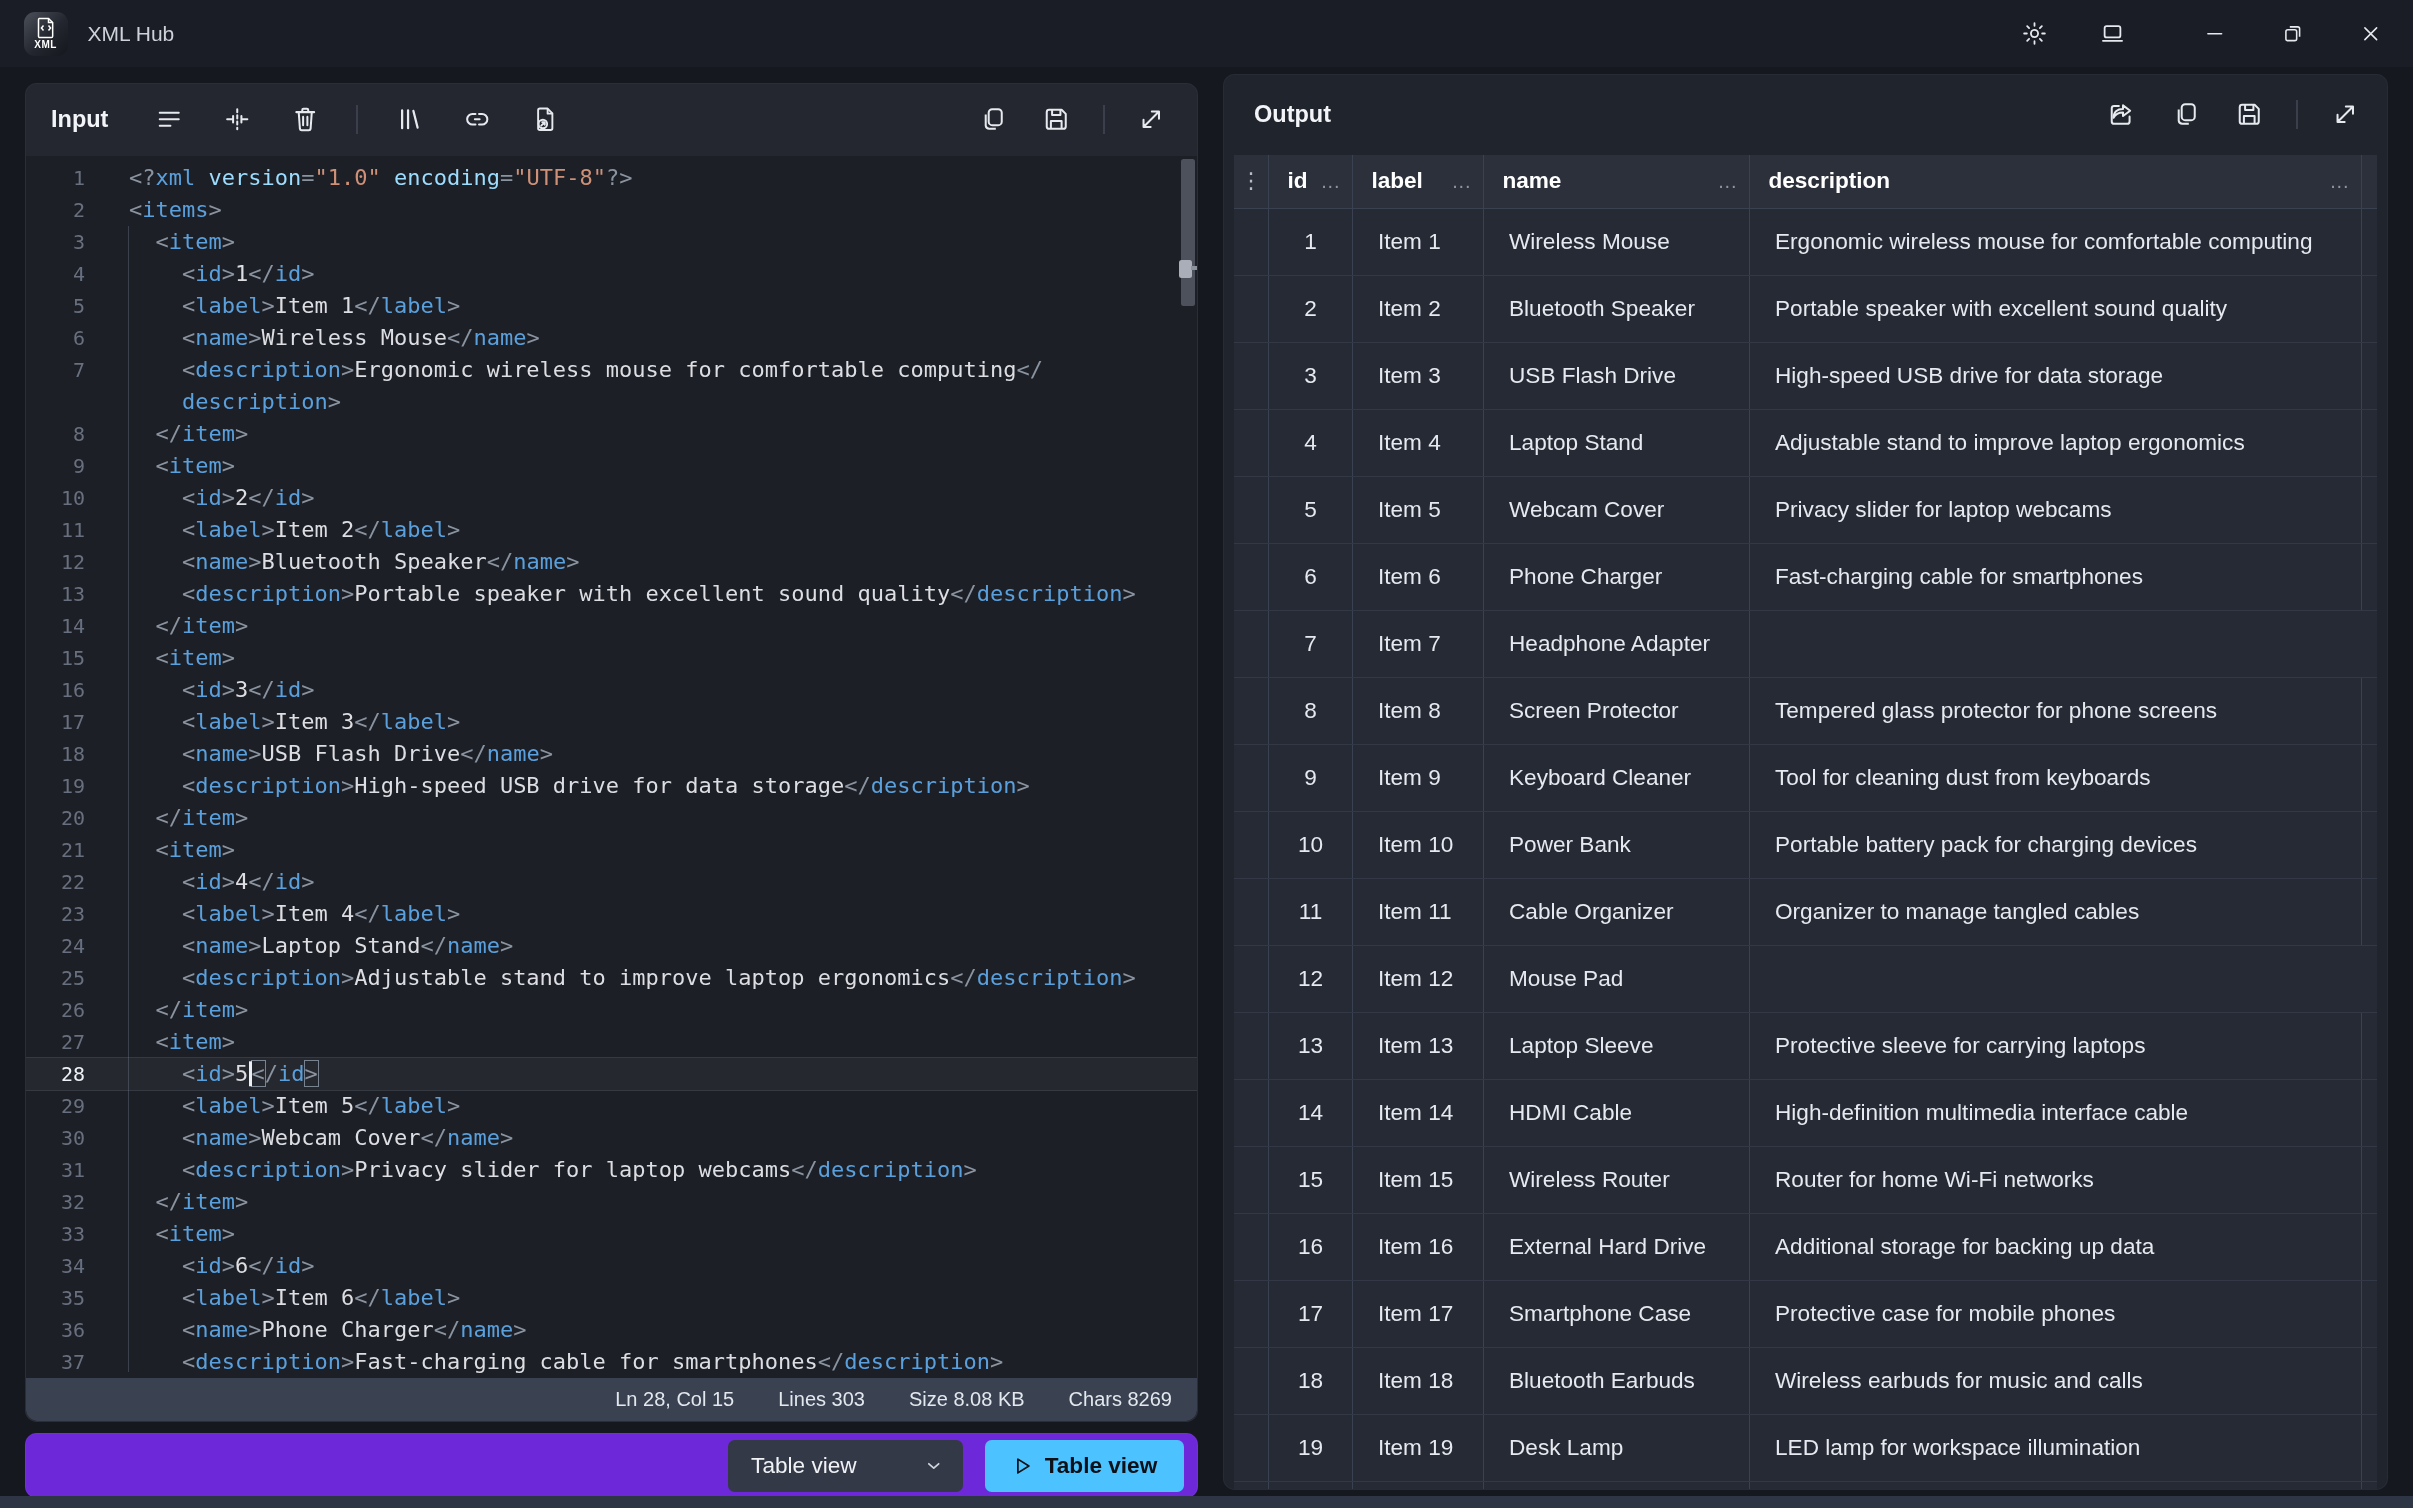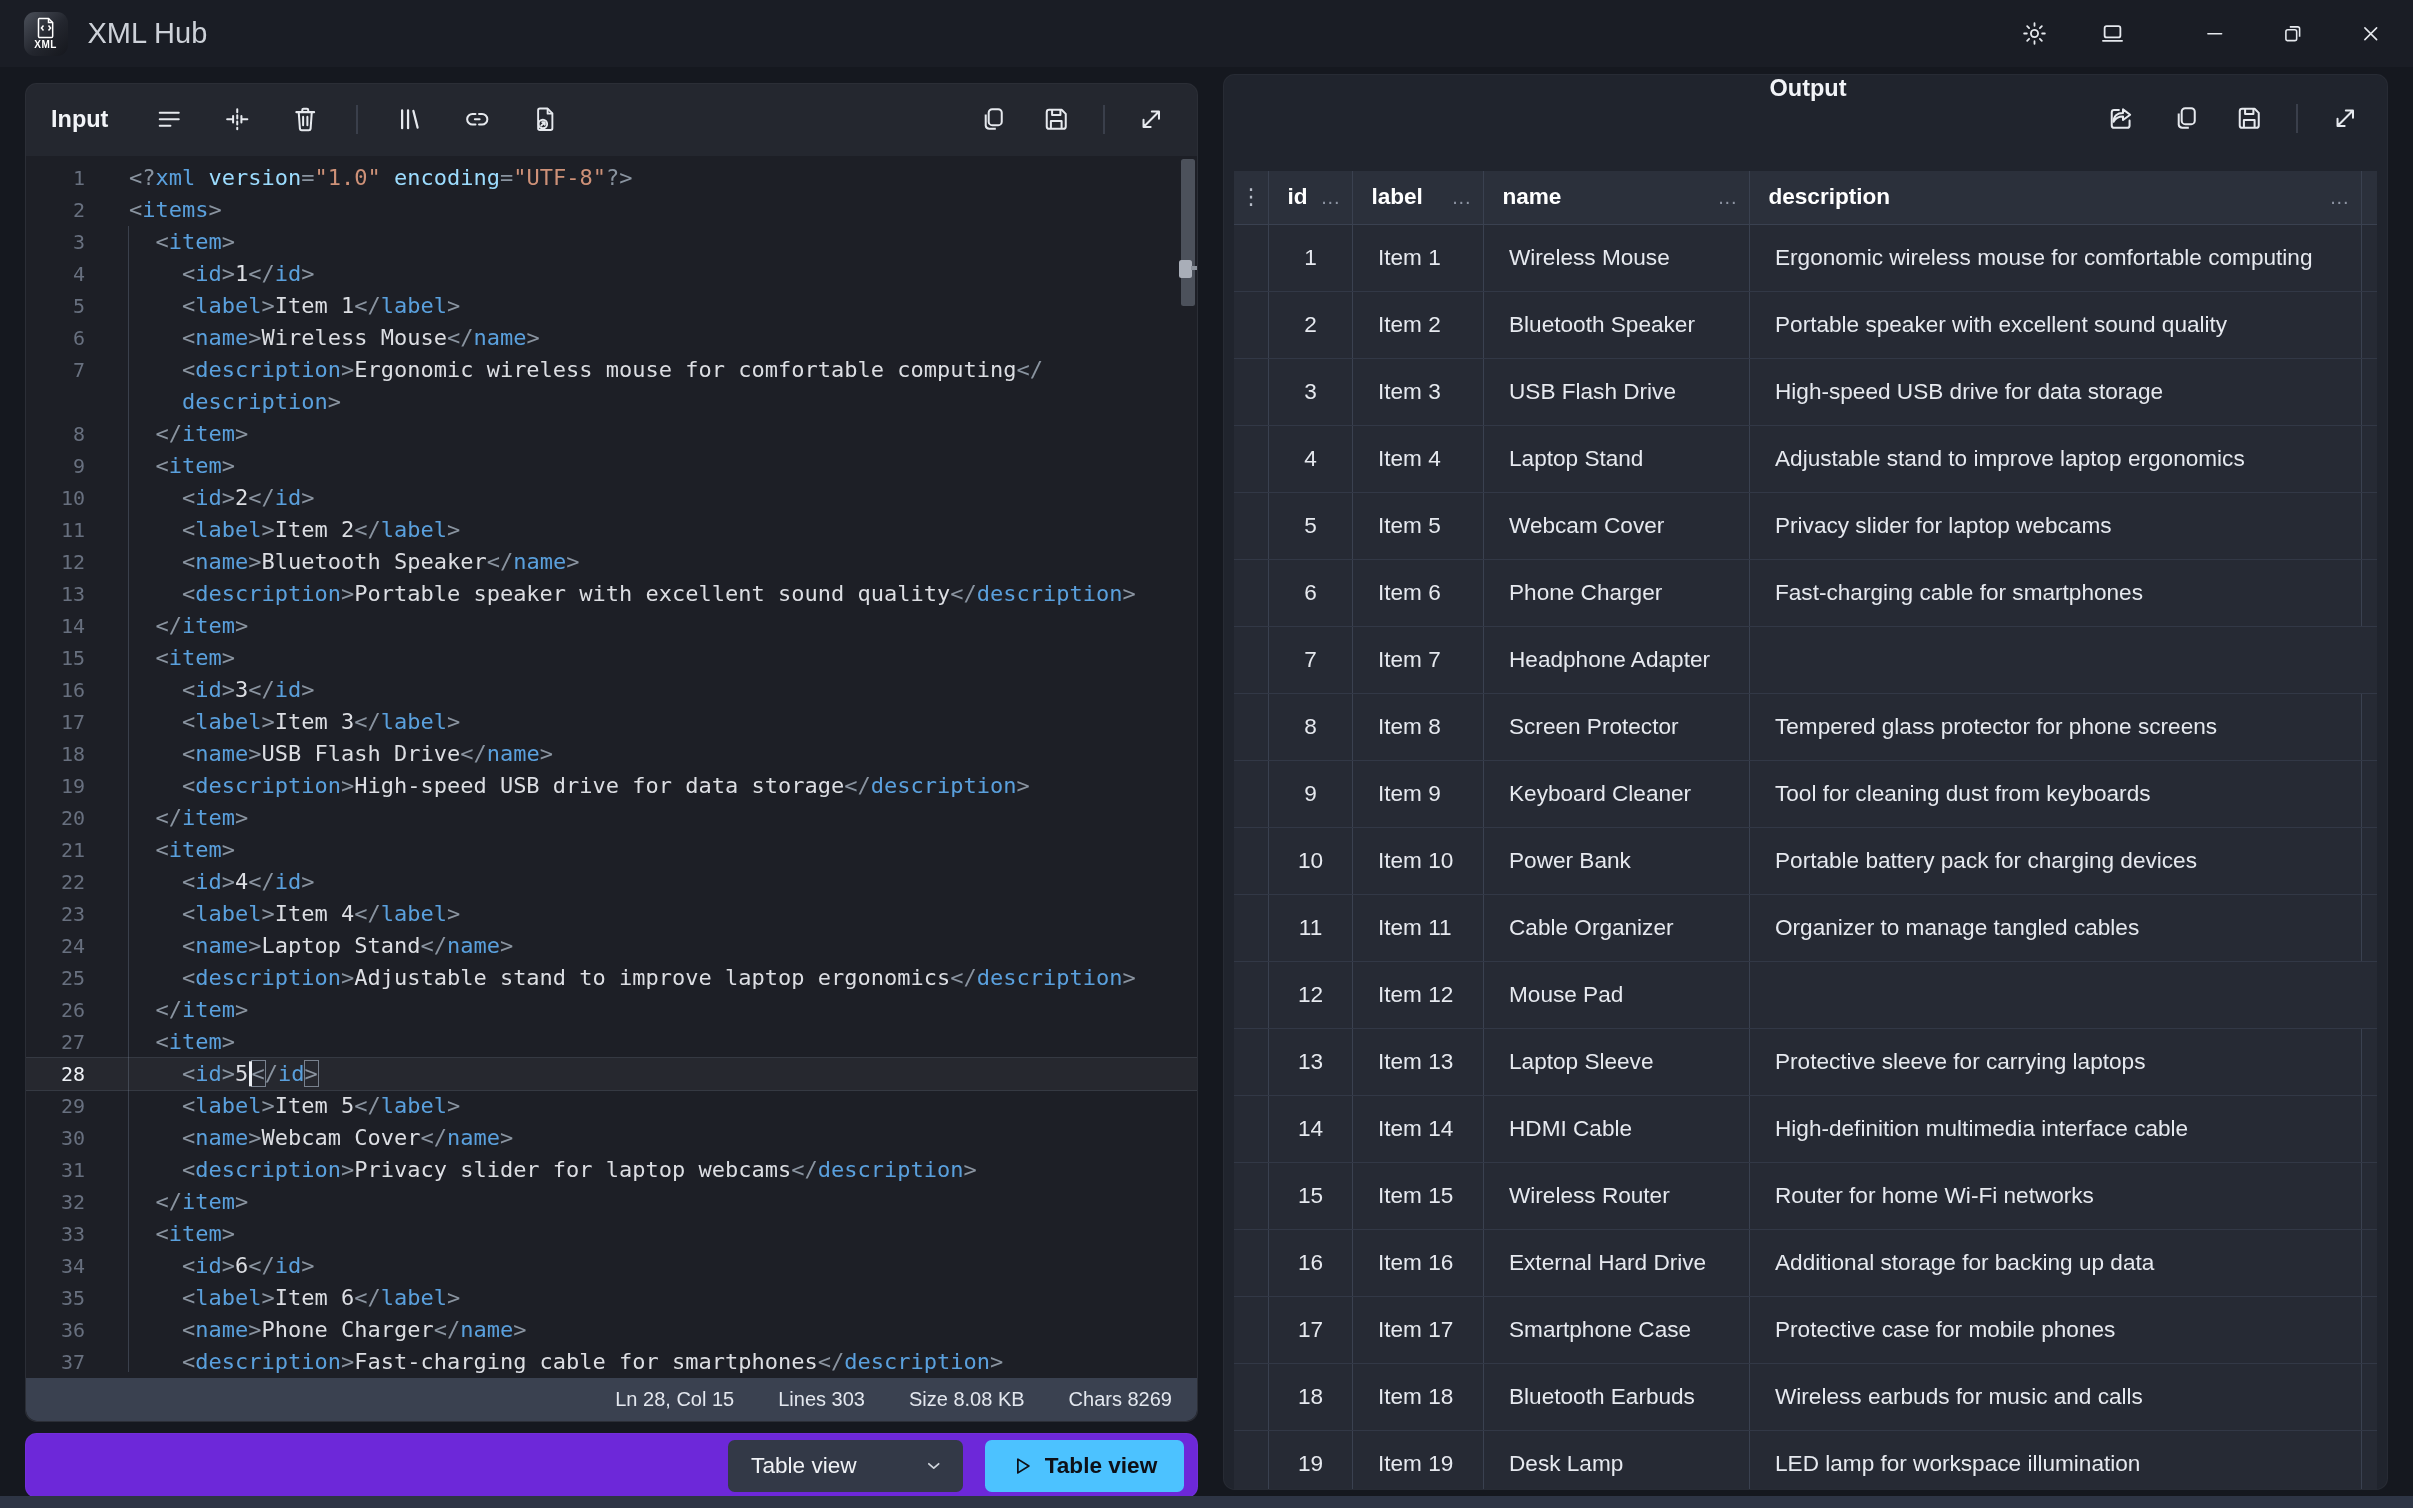--- a/index.html
+++ b/index.html
@@ -18,21 +18,21 @@
     display:flex; align-items:center; padding:0 20px 0 23.5px;
   }
   .app-id { display:flex; align-items:center; gap:20px; }
   .app-icon {
     width:44px; height:44px; border-radius:11px;
     background:linear-gradient(135deg,#4b505a 0%,#23262e 55%,#15171d 100%);
     display:flex; flex-direction:column; align-items:center; justify-content:center;
     gap:0.8px;
   }
   .app-icon .xml-label { font-size:10px; font-weight:bold; color:#fff; letter-spacing:0.4px; line-height:1; }
-  .app-title { font-size:29px; color:#cdd1d8; }
+  .app-title { font-size:21px; color:#cdd1d8; }
   .titlebar-spacer { flex:1; }
   .tb-btn {
     width:44px; height:44px; display:flex; align-items:center; justify-content:center;
     color:#e6e9ee; background:transparent; border:none; cursor:default;
   }
   .tb-group-gap { width:59px; }
   .tb-btn + .tb-btn { margin-left:34px; }
 
   
   .workspace {
@@ -119,21 +119,21 @@
   }
   .view-dropdown .dd-label { flex:1; text-align:left; }
   .run-btn {
     min-width:199px; height:52px; background:#4cc2ff; border:none; border-radius:6.7px;
     display:flex; align-items:center; justify-content:center; gap:11.7px;
     color:#0d1017; font-size:22.6px; font-weight:600; padding:0 23.5px; cursor:default;
   }
 
   
   .output-card { flex:1; height:1416px; display:flex; flex-direction:column; background:#20242d; }
-  .output-header { height:96px; padding:0 25px 0 30px;flex-direction:column; }
+  .output-header { height:80px; padding:0 25px 0 30px; }
   .out-table { margin:0 10px; flex:1; overflow:hidden; font-size:22.6px; }
   .t-row {
     display:grid; grid-template-columns:35px 84px 131px 266px 1fr 15px;
     height:67px; background:#262a34;
     border-bottom:0.8px solid #323846;
   }
   .t-row.t-head { height:54px; background:#2b303b; border-bottom:0.8px solid #3a4150; }
   .t-row > div { display:flex; align-items:center; border-right:0.8px solid #3a4150; overflow:hidden; }
   .t-row > div:last-child { border-right:none; }
   .td-kebab { justify-content:center; color:#b7bdc8; font-size:22px; }

